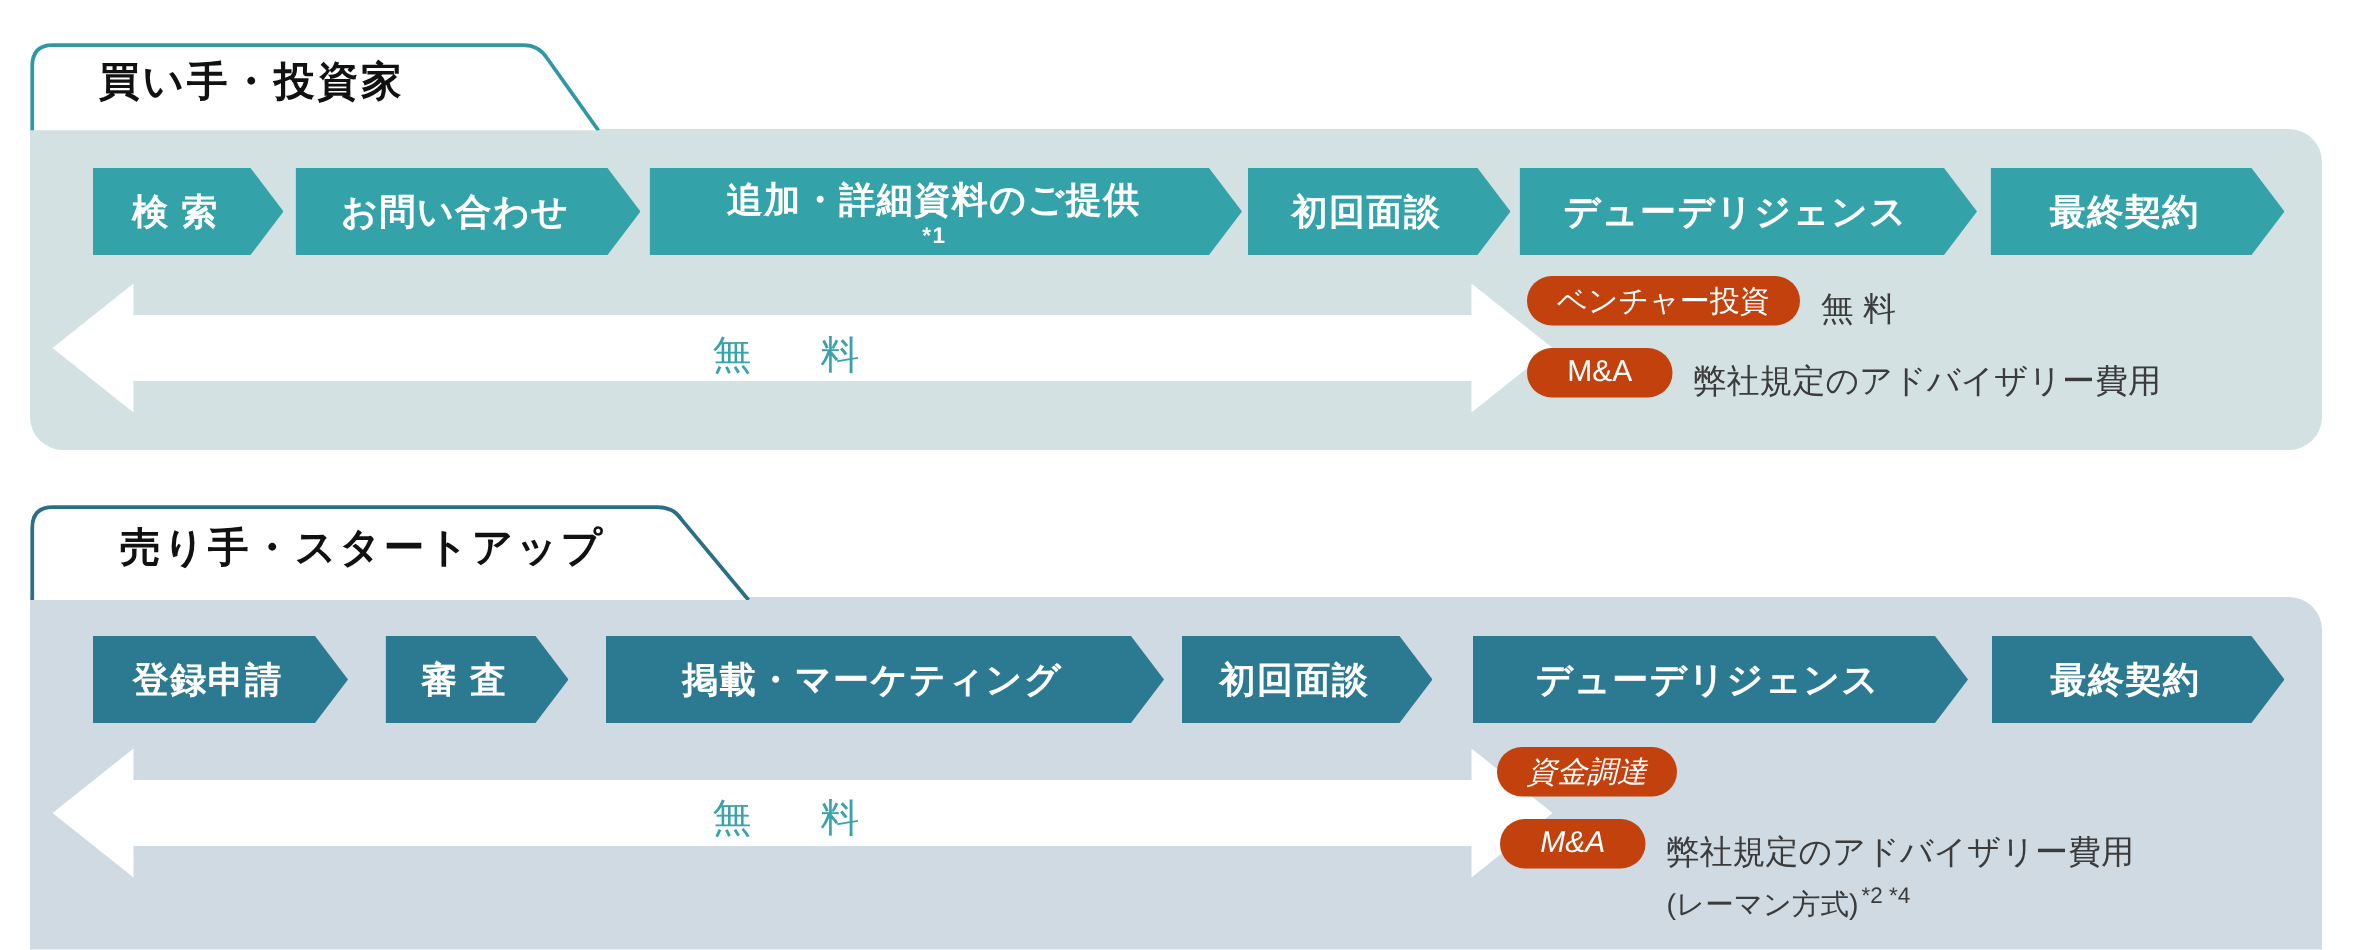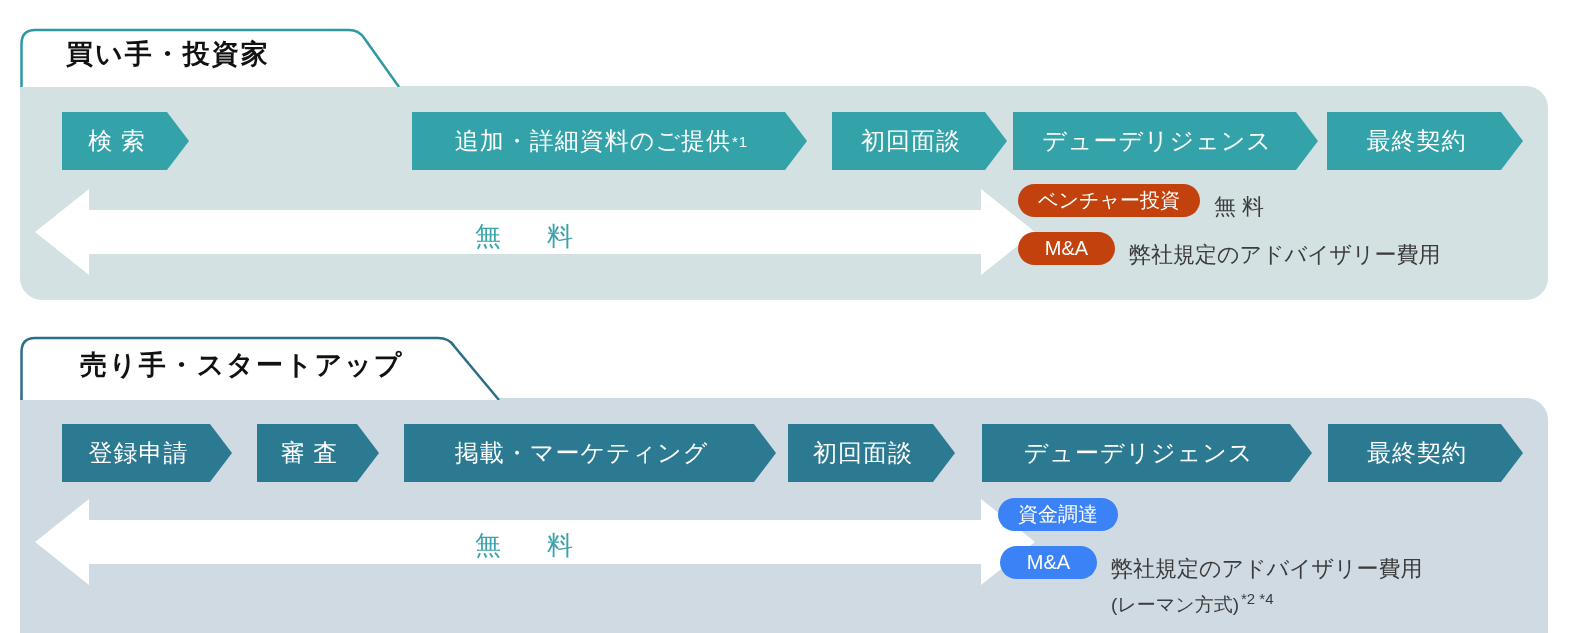--- a/index.html
+++ b/index.html
@@ -13,21 +13,21 @@
 
   .tab-svg{position:absolute;z-index:2;}
   .tab-label{
     position:absolute;z-index:3;font-size:27px;font-weight:bold;color:#111111;
     letter-spacing:2px;white-space:nowrap;
   }
 
   .chev{
     position:absolute;top:26px;height:58px;z-index:1;
     display:flex;align-items:center;justify-content:center;
-    color:#ffffff;font-weight:normal;font-size:24px;letter-spacing:1px;
+    color:#ffffff;font-weight:bold;font-size:24px;letter-spacing:1px;
     padding-right:16px;box-sizing:border-box;white-space:nowrap;
     clip-path:polygon(0 0, calc(100% - 22px) 0, 100% 50%, calc(100% - 22px) 100%, 0 100%);
   }
   .panel-top .chev{background:#33a2a9;}
   .panel-bottom .chev{background:#2c7a91;}
   .chev .sup{font-size:15px;vertical-align:super;margin-left:1px;}
 
   .free-arrow{position:absolute;left:15px;width:1000px;height:86px;}
   .panel-top .free-arrow{top:103px;}
   .panel-bottom .free-arrow{top:101px;}
@@ -39,39 +39,43 @@
   .panel-bottom .free-label{top:130px;}
 
   .fee-row{position:absolute;display:flex;align-items:flex-start;gap:14px;color:#3b3b3b;}
   .pill{
     height:33px;border-radius:17px;color:#ffffff;font-size:20px;
     padding:0 20px;display:inline-flex;align-items:center;justify-content:center;
     white-space:nowrap;box-sizing:border-box;flex:0 0 auto;
   }
   .pill.pill-ma{min-width:97px;}
   .panel-top .pill{background:#c2410c;}
-  .panel-bottom .pill{background:#3b82f6;}
+  .panel-bottom .pill{background:#c2410c;font-style:italic;}
   .fee-main{font-size:22px;line-height:33px;white-space:nowrap;}
   .fee-main .sup,.fee-note .sup{font-size:15px;vertical-align:super;margin-left:2px;}
   .fee-note{font-size:19px;line-height:28px;white-space:nowrap;}
 </style>
 </head>
 <body>
 
 <svg class="tab-svg" style="left:20px;top:27px;" width="382" height="60" viewBox="0 0 382 60">
   <path d="M1.5,60 L1.5,17 Q1.5,3 15,3 L329,3 Q339,3 344.5,11.5 L379,60" fill="#ffffff" stroke="#2e98a4" stroke-width="2.5"></path>
 </svg>
 <div class="tab-label" style="left:66px;top:36px;">買い手・投資家</div>
 
 <div class="panel panel-top">
   <div class="chev" style="left:42px;width:127px;">
     <span>検 索</span>
       <span class="sup"></span>
   </div>
-  <div class="chev" style="left:392px;width:395px;">
+  <div class="chev" style="left:177px;width:230px;">
+    <span>お問い合わせ</span>
+      <span class="sup"></span>
+  </div>
+  <div class="chev" style="left:413px;width:395px;flex-direction:column;">
     <span>追加・詳細資料のご提供</span>
       <span class="sup">*1</span>
   </div>
   <div class="chev" style="left:812px;width:175px;">
     <span>初回面談</span>
       <span class="sup"></span>
   </div>
   <div class="chev" style="left:993px;width:305px;">
     <span>デューデリジェンス</span>
       <span class="sup"></span>

